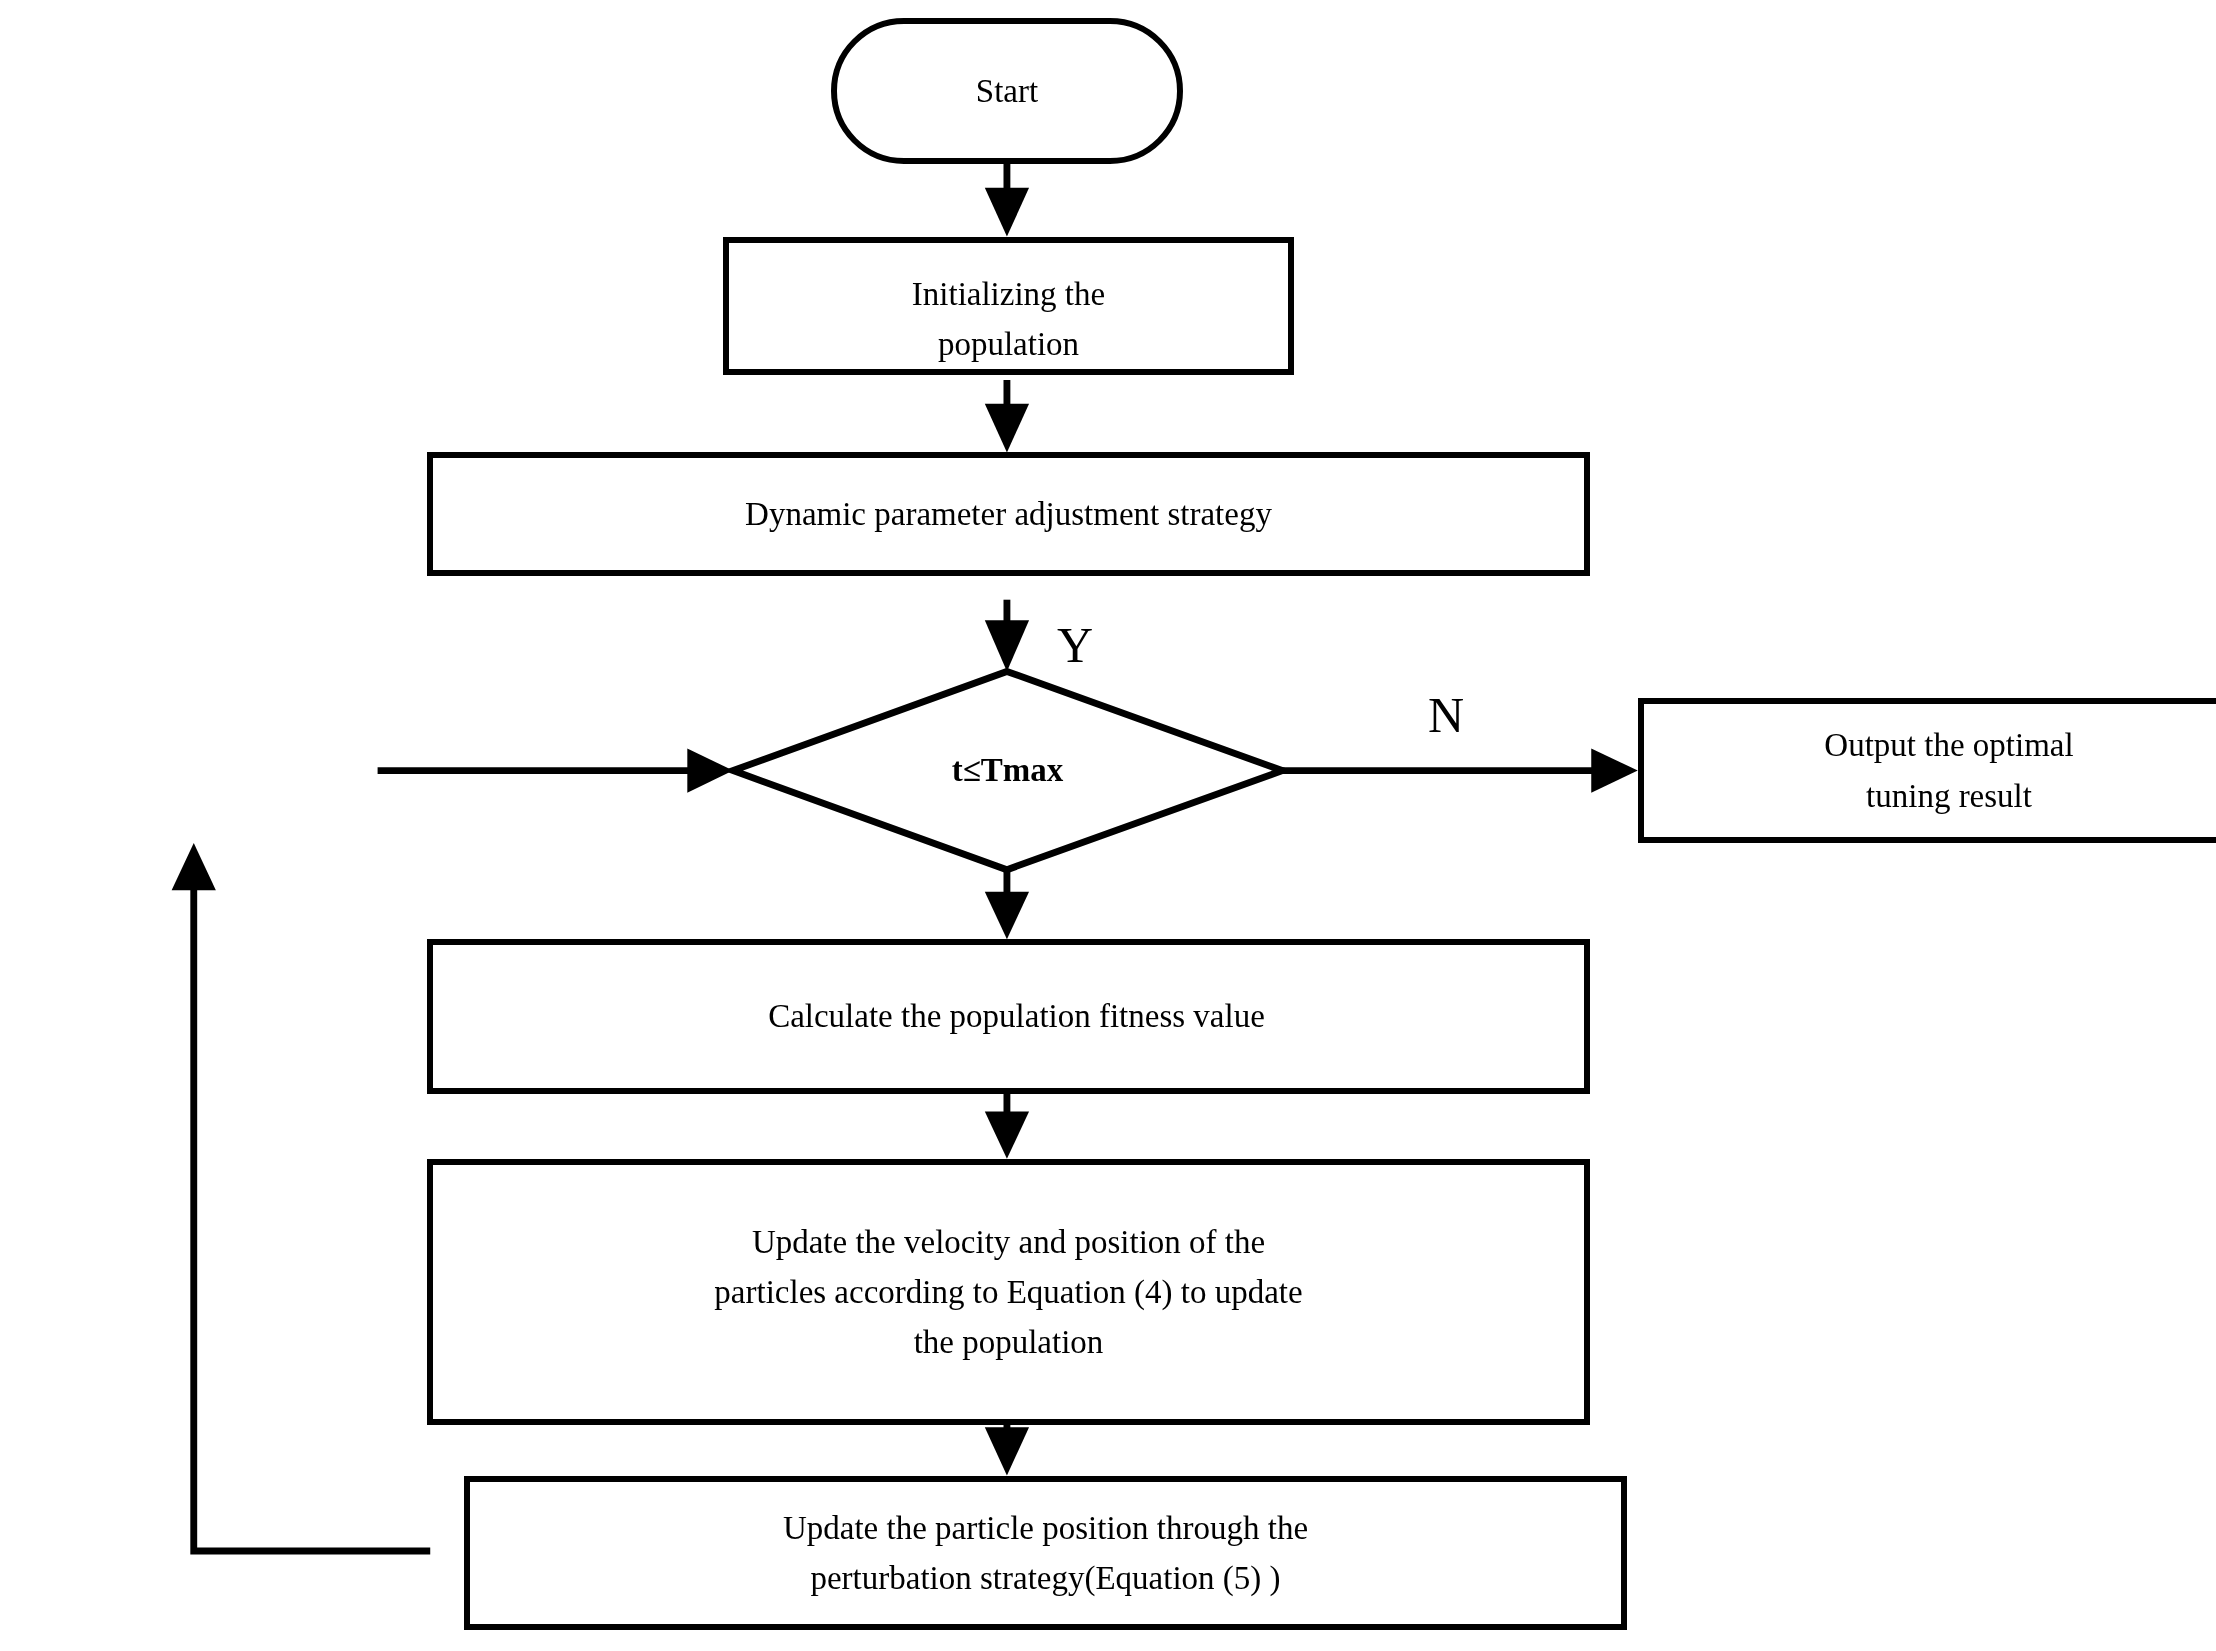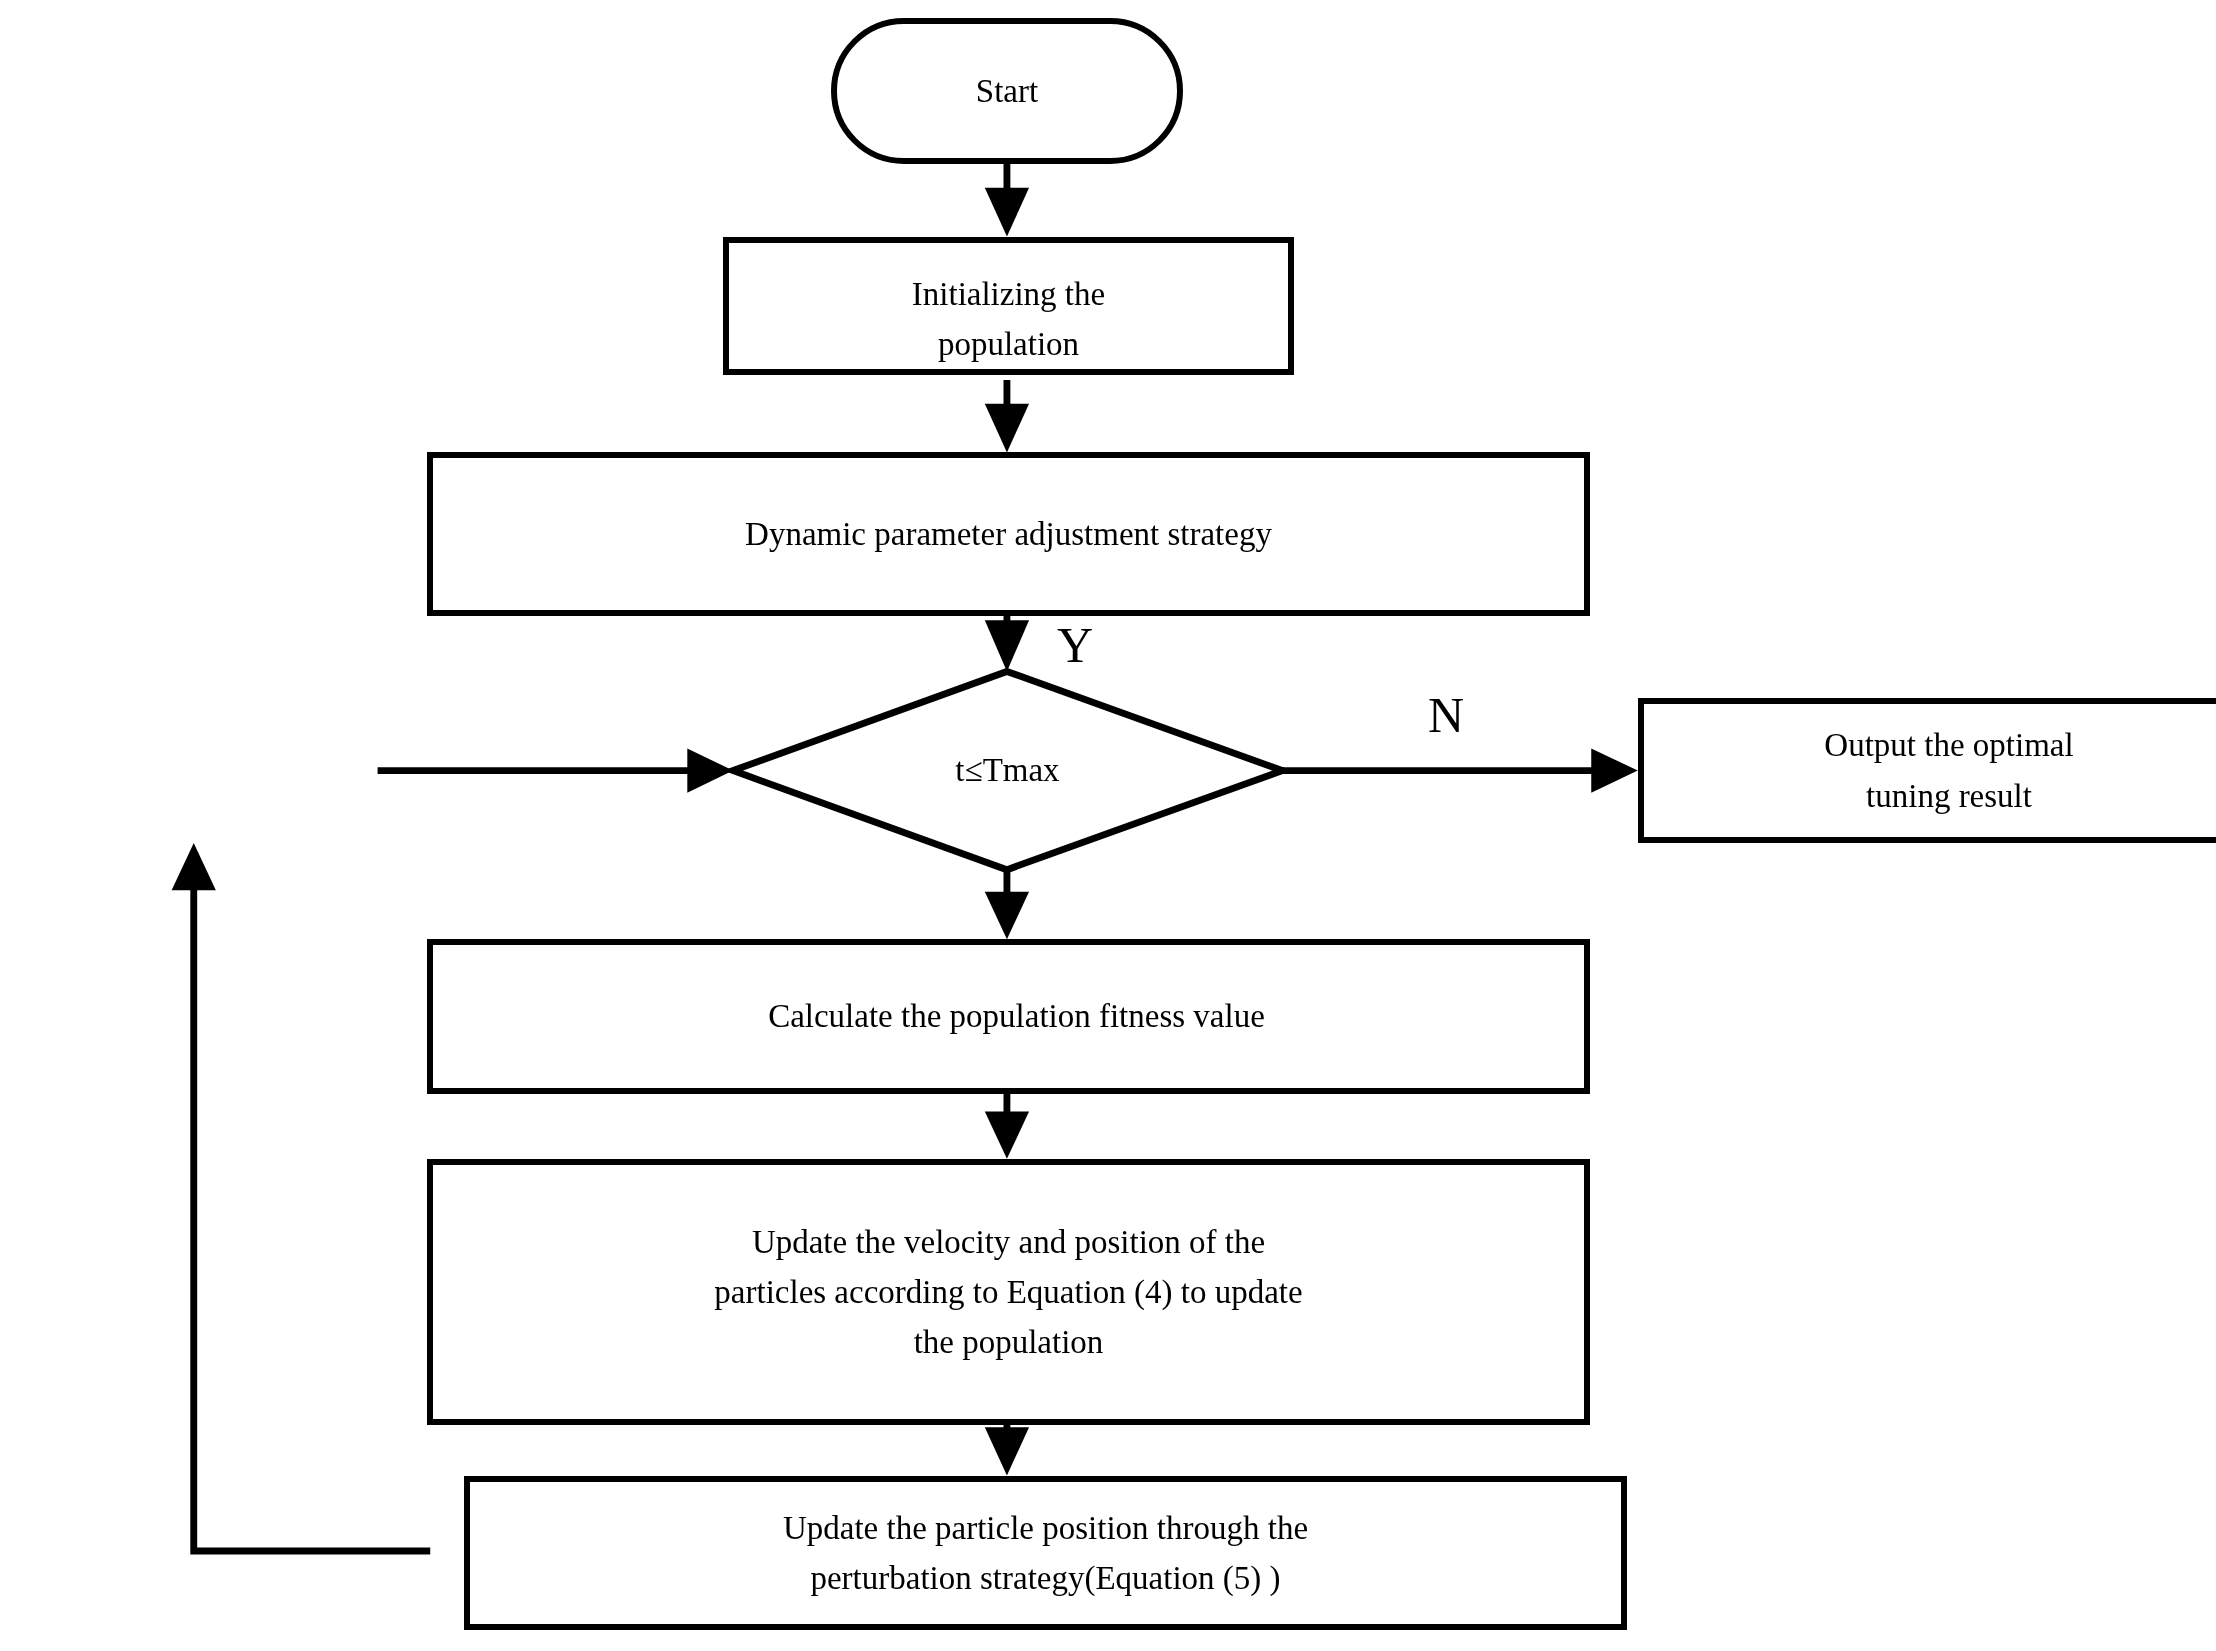--- a/index.html
+++ b/index.html
@@ -63,22 +63,22 @@
   .edge-label {
     position: absolute;
     font-size: 50px;
     line-height: 1;
     white-space: nowrap;
   }
 
   
   .n-start        { left: 831px; top:   18.3px; width: 352px; height: 146px; }
   .n-init         { left:  723px; top:  237px; width: 571px; height: 138px; justify-content: flex-end; }
-  .n-dynamic      { left:  427px; top:  452px; width: 1163px; height: 164px; }
-  .n-decision     { left: 870px; top:  721px; width: 275px; height: 99px; }
+  .n-dynamic      { left:  427px; top:  452px; width: 1163px; height: 124px; }
+  .n-decision     { left: 870px; top:  721px; width: 275px; height: 99px; font-weight: bold; }
   .n-increment    { left:   19px; top:  698px; width: 359px; height: 145px; }
   .n-output       { left: 1638px; top:  698px; width: 622px; height: 145px; }
   .n-calculate    { left:  427px; top: 939px; width: 1163px; height: 155px; padding-left: 16px; }
   .n-update-vel   { left:  427px; top: 1159px; width: 1163px; height: 266px; }
   .n-perturbation { left:  427px; top: 1476px; width: 1163px; height: 154px; margin-left: 37px; }
   .lbl-yes        { left: 1057px; top:  620px; }
   .lbl-no         { left: 1428px; top:  690px; }
 </style>
 </head>
 <body>

